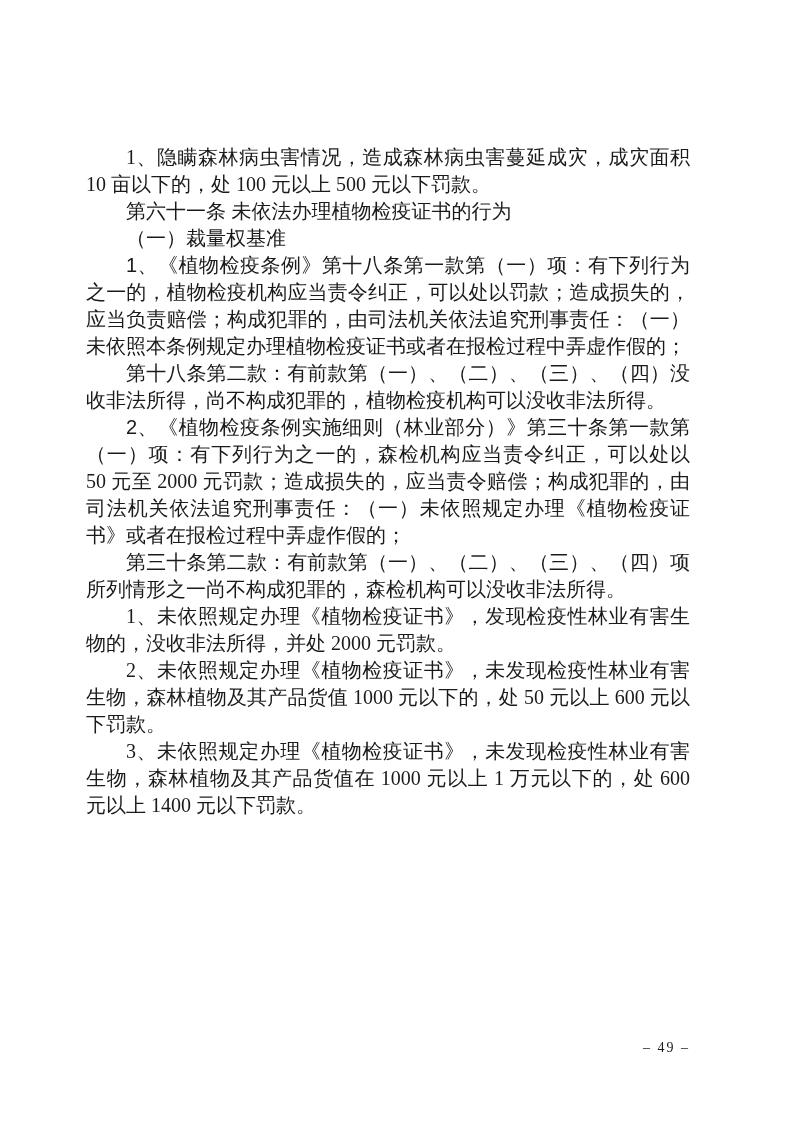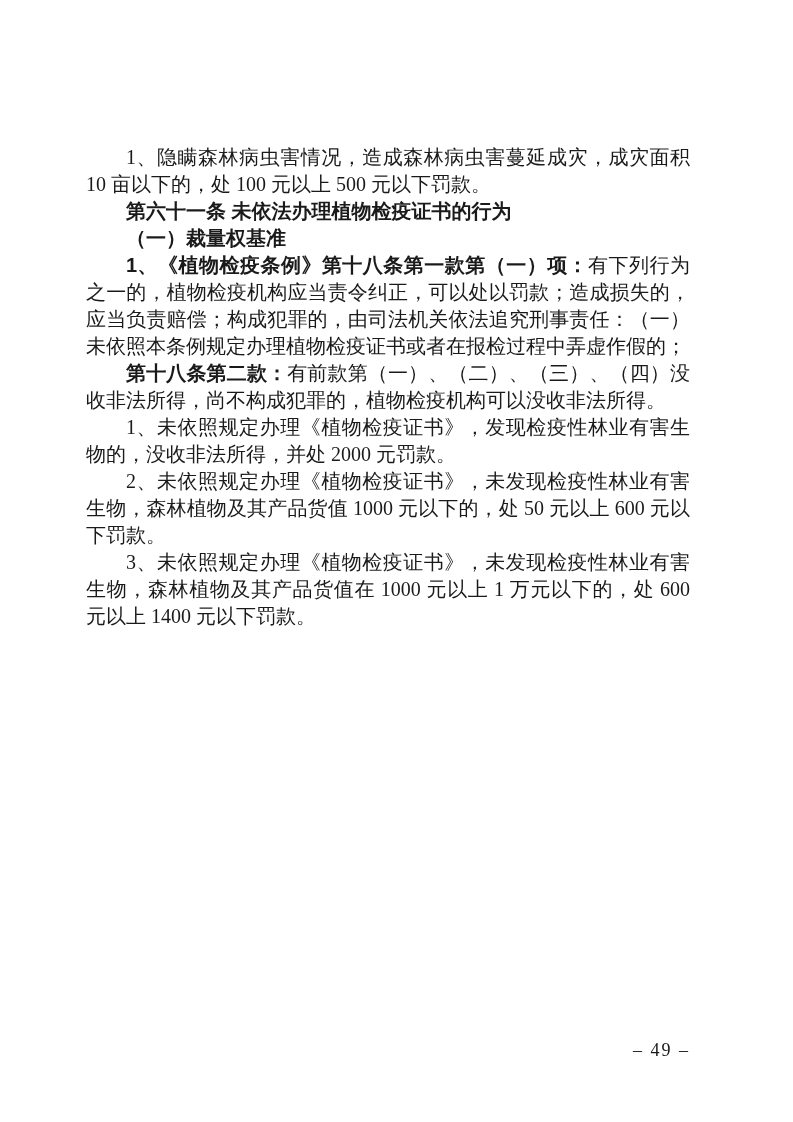--- a/index.html
+++ b/index.html
@@ -26,32 +26,32 @@
     font-family: "Liberation Serif", "DejaVu Serif", serif;
     font-size: 20px;
     line-height: 27px;
     color: #1a1a1a;
     text-align: justify;
     text-justify: inter-ideograph;
     text-indent: 2em;
   }
   .heading {
     font-family: "Liberation Sans", "DejaVu Sans", sans-serif;
-    font-weight: 700;
+    font-weight: 400;
   }
   .lead {
     font-family: "Liberation Sans", "DejaVu Sans", sans-serif;
-    font-weight: 700;
+    font-weight: 400;
   }
   .footer {
     position: absolute;
     top: 1040px;
     right: 103px;
     font-family: "Liberation Serif", "DejaVu Serif", serif;
-    font-size: 18px;
+    font-size: 14px;
     color: #1a1a1a;
     letter-spacing: 2px;
   }
 </style>
 </head>
 <body>
 
 <div class="page">
   <div class="content">
 
@@ -60,21 +60,23 @@
 
 
     <p class="para heading"><span>第六十一条 未依法办理植物检疫证书的行为</span></p>
 
     <p class="para heading"><span>（一）裁量权基准</span></p>
 
     <p class="para"><span class="lead">1、《植物检疫条例》第十八条第一款第（一）项：</span><span>有下列行为之一的，植物检疫机构应当责令纠正，可以处以罚款；造成损失的，应当负责赔偿；构成犯罪的，由司法机关依法追究刑事责任：（一） 未依照本条例规定办理植物检疫证书或者在报检过程中弄虚作假的；</span></p>
 
     <p class="para"><span class="lead">第十八条第二款：</span><span>有前款第（一）、（二）、（三）、（四）没收非法所得，尚不构成犯罪的，植物检疫机构可以没收非法所得。</span></p>
 
+    <p class="para"><span class="lead">2、《植物检疫条例实施细则（林业部分）》第三十条第一款第（一）项：</span><span>有下列行为之一的，森检机构应当责令纠正，可以处以 50 元至 2000 元罚款；造成损失的，应当责令赔偿；构成犯罪的，由司法机关依法追究刑事责任：（一）未依照规定办理《植物检疫证书》或者在报检过程中弄虚作假的；</span></p>
 
+    <p class="para"><span class="lead">第三十条第二款：</span><span>有前款第（一）、（二）、（三）、（四）项所列情形之一尚不构成犯罪的，森检机构可以没收非法所得。</span></p>
 
 
 
     <p class="para"><span>1、未依照规定办理《植物检疫证书》，发现检疫性林业有害生物的，没收非法所得，并处 2000 元罚款。</span></p>
 
     <p class="para"><span>2、未依照规定办理《植物检疫证书》，未发现检疫性林业有害生物，森林植物及其产品货值 1000 元以下的，处 50 元以上 600 元以下罚款。</span></p>
 
     <p class="para"><span>3、未依照规定办理《植物检疫证书》，未发现检疫性林业有害生物，森林植物及其产品货值在 1000 元以上 1 万元以下的，处 600 元以上 1400 元以下罚款。</span></p>
 
 

